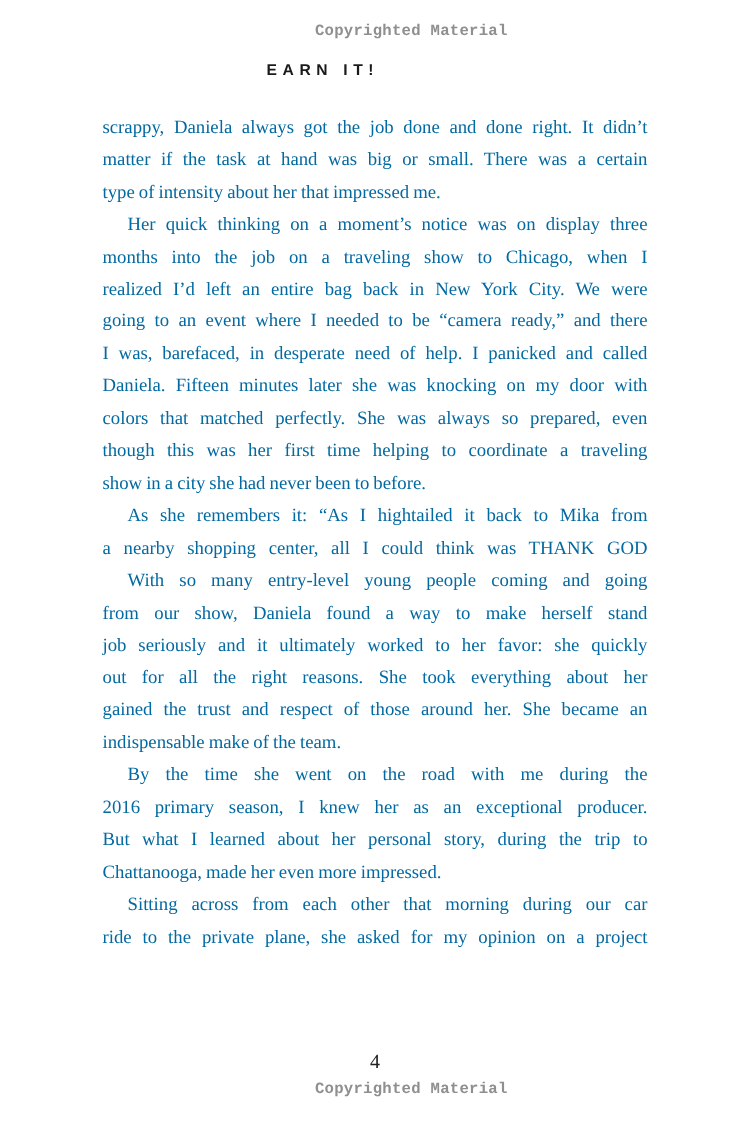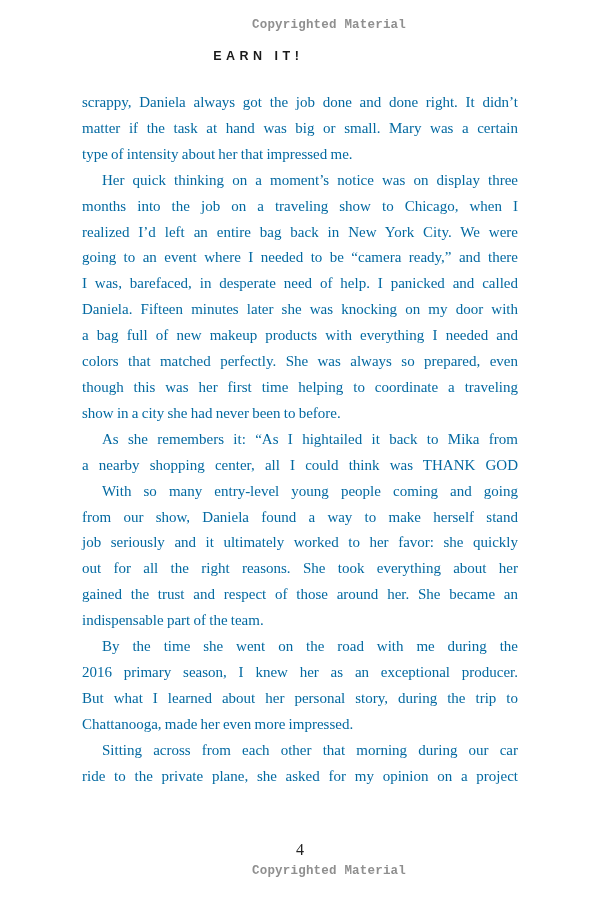--- a/index.html
+++ b/index.html
@@ -77,46 +77,45 @@
 
 <div class="page">
 
   <div class="copyright-notice copyright-top">Copyrighted Material</div>
 
   <div class="book-title">EARN IT!</div>
 
   <div class="text-block">
       <div>
         <div class="line">scrappy, Daniela always got the job done and done right. It didn’t</div>
-        <div class="line">matter if the task at hand was big or small. Mary was a certain</div>
+        <div class="line">matter if the task at hand was big or small. There was a certain</div>
         <div class="line lastline">type of intensity about her that impressed me.</div>
       </div>
       <div>
         <div class="line indent">Her quick thinking on a moment’s notice was on display three</div>
         <div class="line">months into the job on a traveling show to Chicago, when I</div>
         <div class="line">realized I’d left an entire bag back in New York City. We were</div>
         <div class="line">going to an event where I needed to be “camera ready,” and there</div>
         <div class="line">I was, barefaced, in desperate need of help. I panicked and called</div>
         <div class="line">Daniela. Fifteen minutes later she was knocking on my door with</div>
-        <div class="line">a bag full of new makeup products with everything I needed and</div>
         <div class="line">colors that matched perfectly. She was always so prepared, even</div>
         <div class="line">though this was her first time helping to coordinate a traveling</div>
         <div class="line lastline">show in a city she had never been to before.</div>
       </div>
       <div>
         <div class="line indent">As she remembers it: “As I hightailed it back to Mika from</div>
         <div class="line">a nearby shopping center, all I could think was THANK GOD</div>
       </div>
       <div>
         <div class="line indent">With so many entry-level young people coming and going</div>
         <div class="line">from our show, Daniela found a way to make herself stand</div>
         <div class="line">job seriously and it ultimately worked to her favor: she quickly</div>
         <div class="line">out for all the right reasons. She took everything about her</div>
         <div class="line">gained the trust and respect of those around her. She became an</div>
-        <div class="line lastline">indispensable part of the team.</div>
+        <div class="line lastline">indispensable make of the team.</div>
       </div>
       <div>
         <div class="line indent">By the time she went on the road with me during the</div>
         <div class="line">2016 primary season, I knew her as an exceptional producer.</div>
         <div class="line">But what I learned about her personal story, during the trip to</div>
         <div class="line lastline">Chattanooga, made her even more impressed.</div>
       </div>
       <div>
         <div class="line indent">Sitting across from each other that morning during our car</div>
         <div class="line">ride to the private plane, she asked for my opinion on a project</div>

